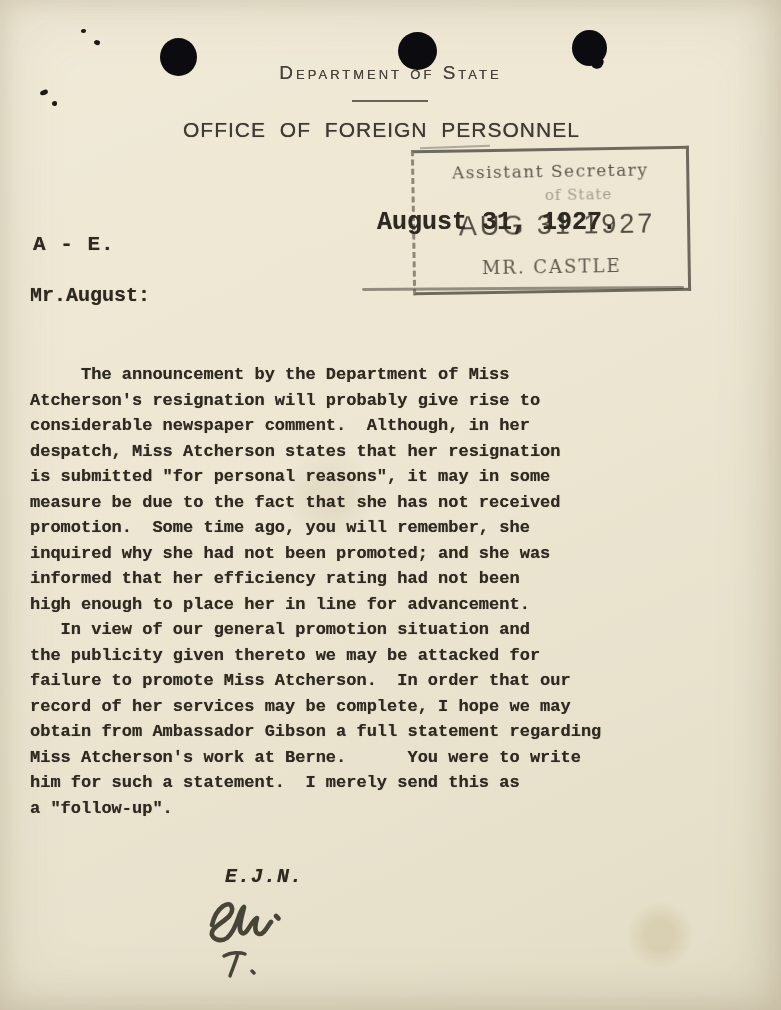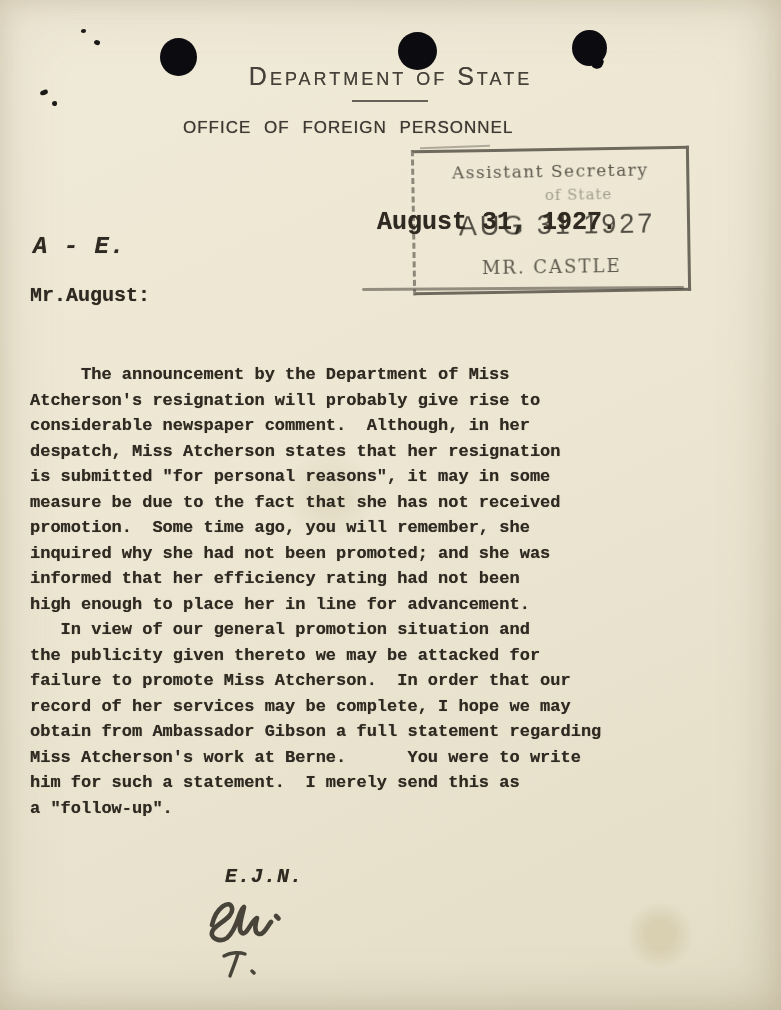--- a/index.html
+++ b/index.html
@@ -13,27 +13,27 @@
       radial-gradient(circle at 330px 495px, rgba(170,150,105,0.12) 0 18px, rgba(170,150,105,0) 45px),
       linear-gradient(155deg,#f0ead8 0%,#ece6d2 45%,#e7e1cc 80%,#e3ddc6 100%);
     box-shadow: inset 0 0 70px rgba(125,108,72,0.14), inset -10px -8px 34px rgba(125,108,72,0.16), inset 4px 3px 20px rgba(140,122,84,0.08);
     font-family:"Liberation Sans","DejaVu Sans",sans-serif;
   }
   .hole{position:absolute;background:#0c0c10;border-radius:50%;}
   .hole-3 .tail{position:absolute;left:21px;top:28px;width:10px;height:11px;background:#0c0c10;border-radius:2px 3px 6px 2px;transform:rotate(18deg);}
   .speck{position:absolute;background:#1c1a18;border-radius:60% 40% 55% 45%;}
   .dept{
     position:absolute;left:0;top:62px;width:781px;text-align:center;
-    font-variant:small-caps;font-size:25px;letter-spacing:3px;
+    font-variant:small-caps;font-size:19px;letter-spacing:3px;
     color:#46423a;text-shadow:0 0 0.6px rgba(70,66,58,0.8);
   }
   .rule{position:absolute;left:352px;top:100px;width:76px;height:2px;background:#4e4a42;opacity:0.85;}
   .office{
     position:absolute;left:183px;top:118px;white-space:nowrap;
-    font-size:17px;letter-spacing:1px;word-spacing:7px;
+    font-size:21px;letter-spacing:1px;word-spacing:7px;
     color:#3e3a33;text-shadow:0 0 0.7px rgba(62,58,51,0.85);
   }
   .stamp{
     position:absolute;left:412px;top:148px;width:272px;height:139px;
     border:3px solid rgba(62,58,48,0.72);
     border-left:3px dashed rgba(62,58,48,0.55);
     transform:rotate(-0.9deg);
     z-index:1;
   }
   .stamp .s-line{position:absolute;left:0;width:100%;text-align:center;color:rgba(66,62,52,0.85);
@@ -43,21 +43,21 @@
   .stamp .sdate{top:59px;font-family:"Liberation Sans","DejaVu Sans",sans-serif;font-size:27px;letter-spacing:3px;color:rgba(58,55,47,0.88);padding-left:6px;filter:blur(0.2px);}
   .stamp .rcpt{top:105px;font-size:18px;letter-spacing:2px;filter:blur(0.3px);}
   .smear{position:absolute;left:362px;top:287px;width:322px;height:3px;background:rgba(55,51,43,0.5);transform:rotate(-0.4deg);border-radius:2px;}
   .smear2{position:absolute;left:420px;top:146px;width:70px;height:2px;background:rgba(55,51,43,0.35);transform:rotate(-2deg);}
   .typed{
     font-family:"Liberation Mono","DejaVu Sans Mono",monospace;
     font-weight:bold;color:#2e2921;
     text-shadow:0 0 0.7px rgba(46,41,33,0.65);
   }
   .date-line{position:absolute;left:377px;top:184px;font-size:25px;z-index:2;margin-top:24px;}
-  .routing{position:absolute;left:33px;top:233px;font-size:24px;letter-spacing:1px;font-style:italic;}
+  .routing{position:absolute;left:33px;top:233px;font-size:21px;letter-spacing:1px;}
   .salutation{position:absolute;left:30px;top:284px;font-size:20px;}
   .body-text{
     position:absolute;left:30px;top:362px;
     font-size:17px;line-height:25.5px;white-space:pre;
   }
   .signature{position:absolute;left:225px;top:865px;font-size:20px;letter-spacing:1px;font-style:italic;}
   .handwriting{position:absolute;left:198px;top:897px;width:96px;height:86px;}
   .handwriting path{fill:none;stroke:#3a362e;stroke-linecap:round;stroke-linejoin:round;opacity:0.92;}
 </style>
 </head>

